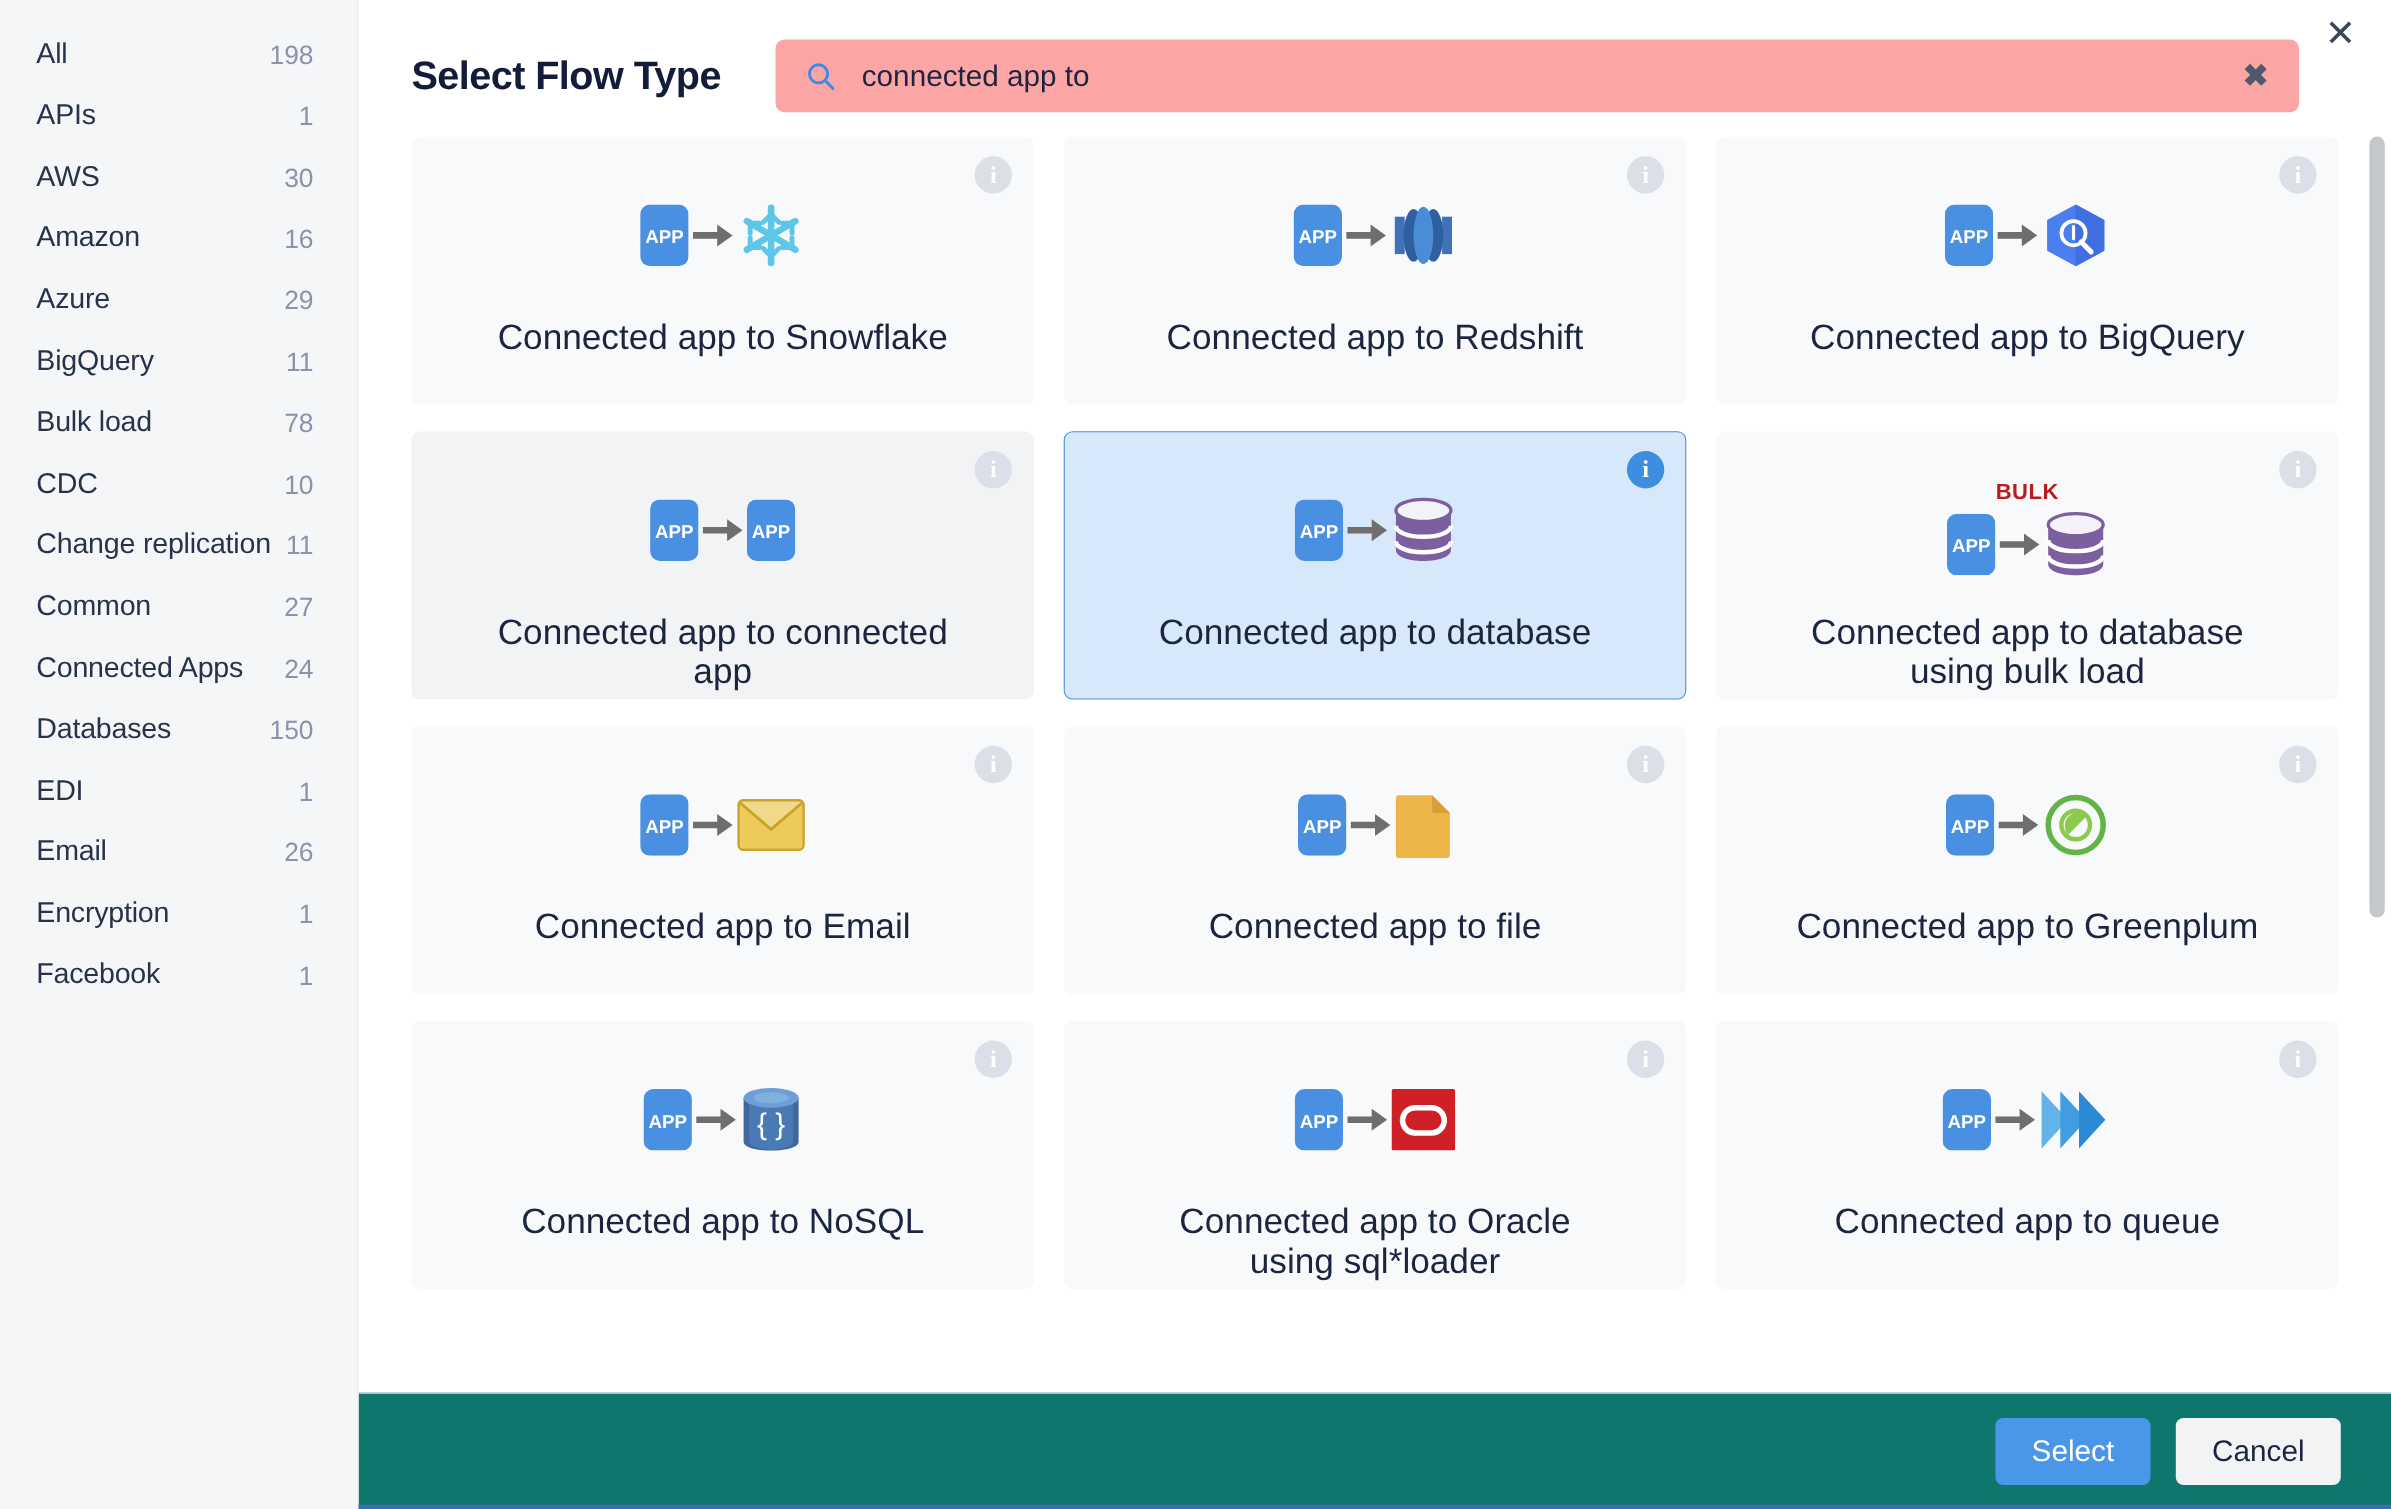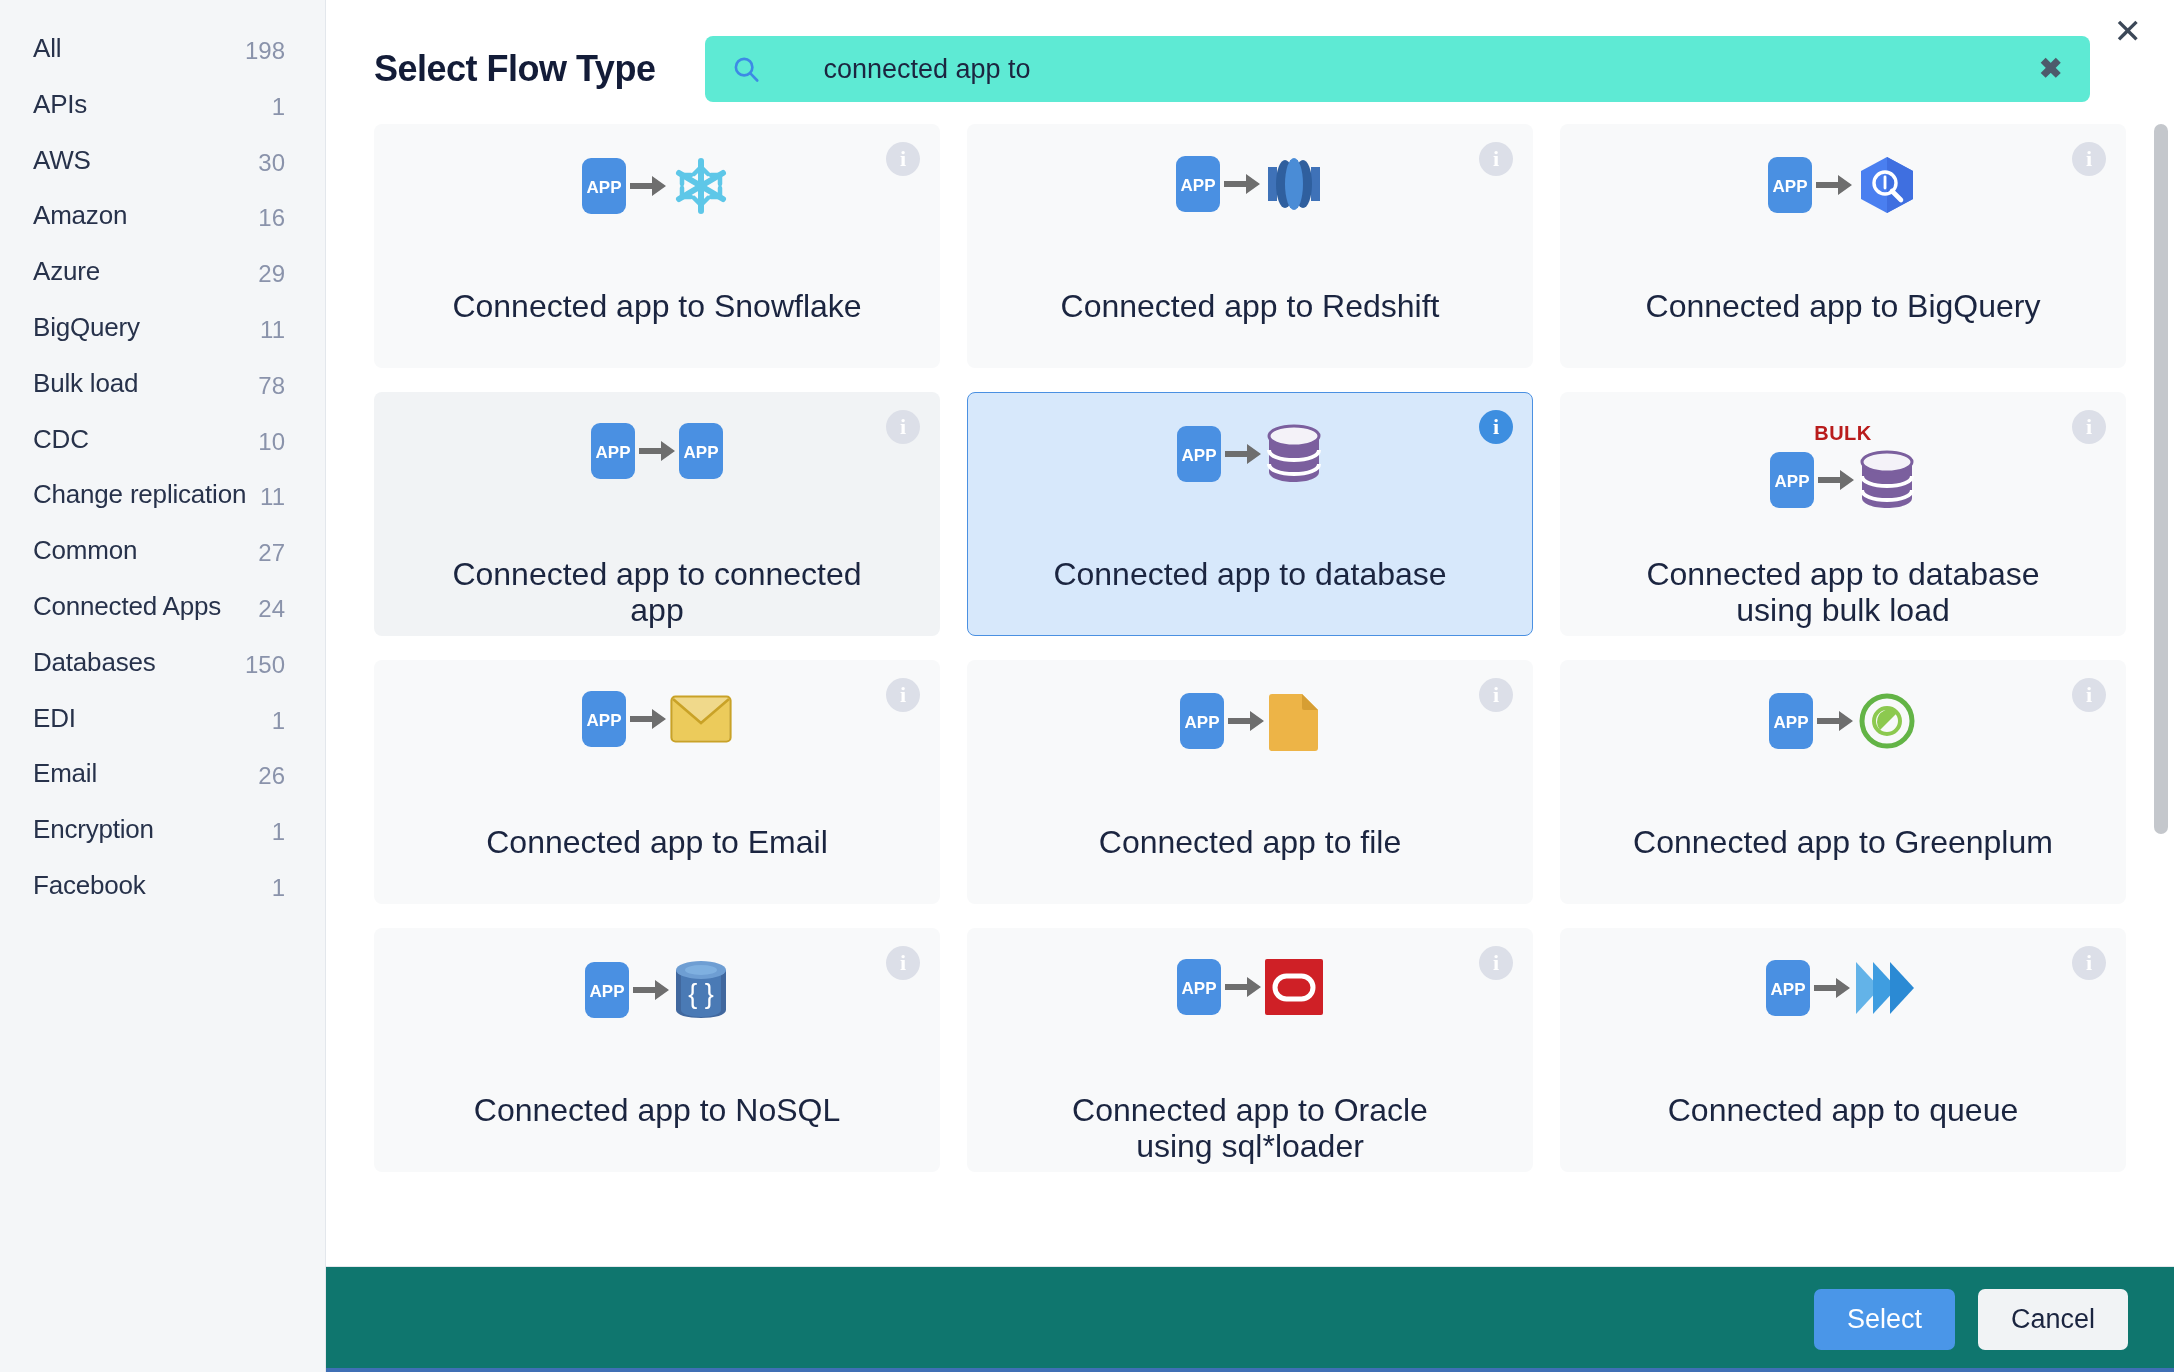--- a/index.html
+++ b/index.html
@@ -76,27 +76,26 @@
     font-weight: bold;
     color: #131c38;
     letter-spacing: -0.5px;
     white-space: nowrap;
     margin-right: 50px;
   }
   .search-wrap {
     position: relative;
     flex: 1 1 auto;
     height: 66px;
-    background: #5eead4;
+    background: #fca5a5;
     border-radius: 8px;
     display: flex;
     align-items: center;
     padding: 0 22px 0 26px;
     max-width: 1385px;
-    gap: 40px;
   }
   .search-icon {
     flex: 0 0 auto;
     width: 30px; height: 30px;
     margin-right: 22px;
     display: block;
   }
   .search-input {
     flex: 1 1 auto;
     border: none;
@@ -177,20 +176,21 @@
     cursor: pointer;
   }
   .card.selected .card-info { background: #3d8ee0; }
 
   .card-art {
     flex: 0 0 auto;
     height: 118px;
     display: flex;
     flex-direction: column;
     align-items: center;
+    justify-content: center;
   }
   .bulk-tag {
     font-size: 20px;
     font-weight: bold;
     color: #b91c1c;
     letter-spacing: 0.5px;
     line-height: 1;
     margin-bottom: 6px;
   }
   .flow-row {

